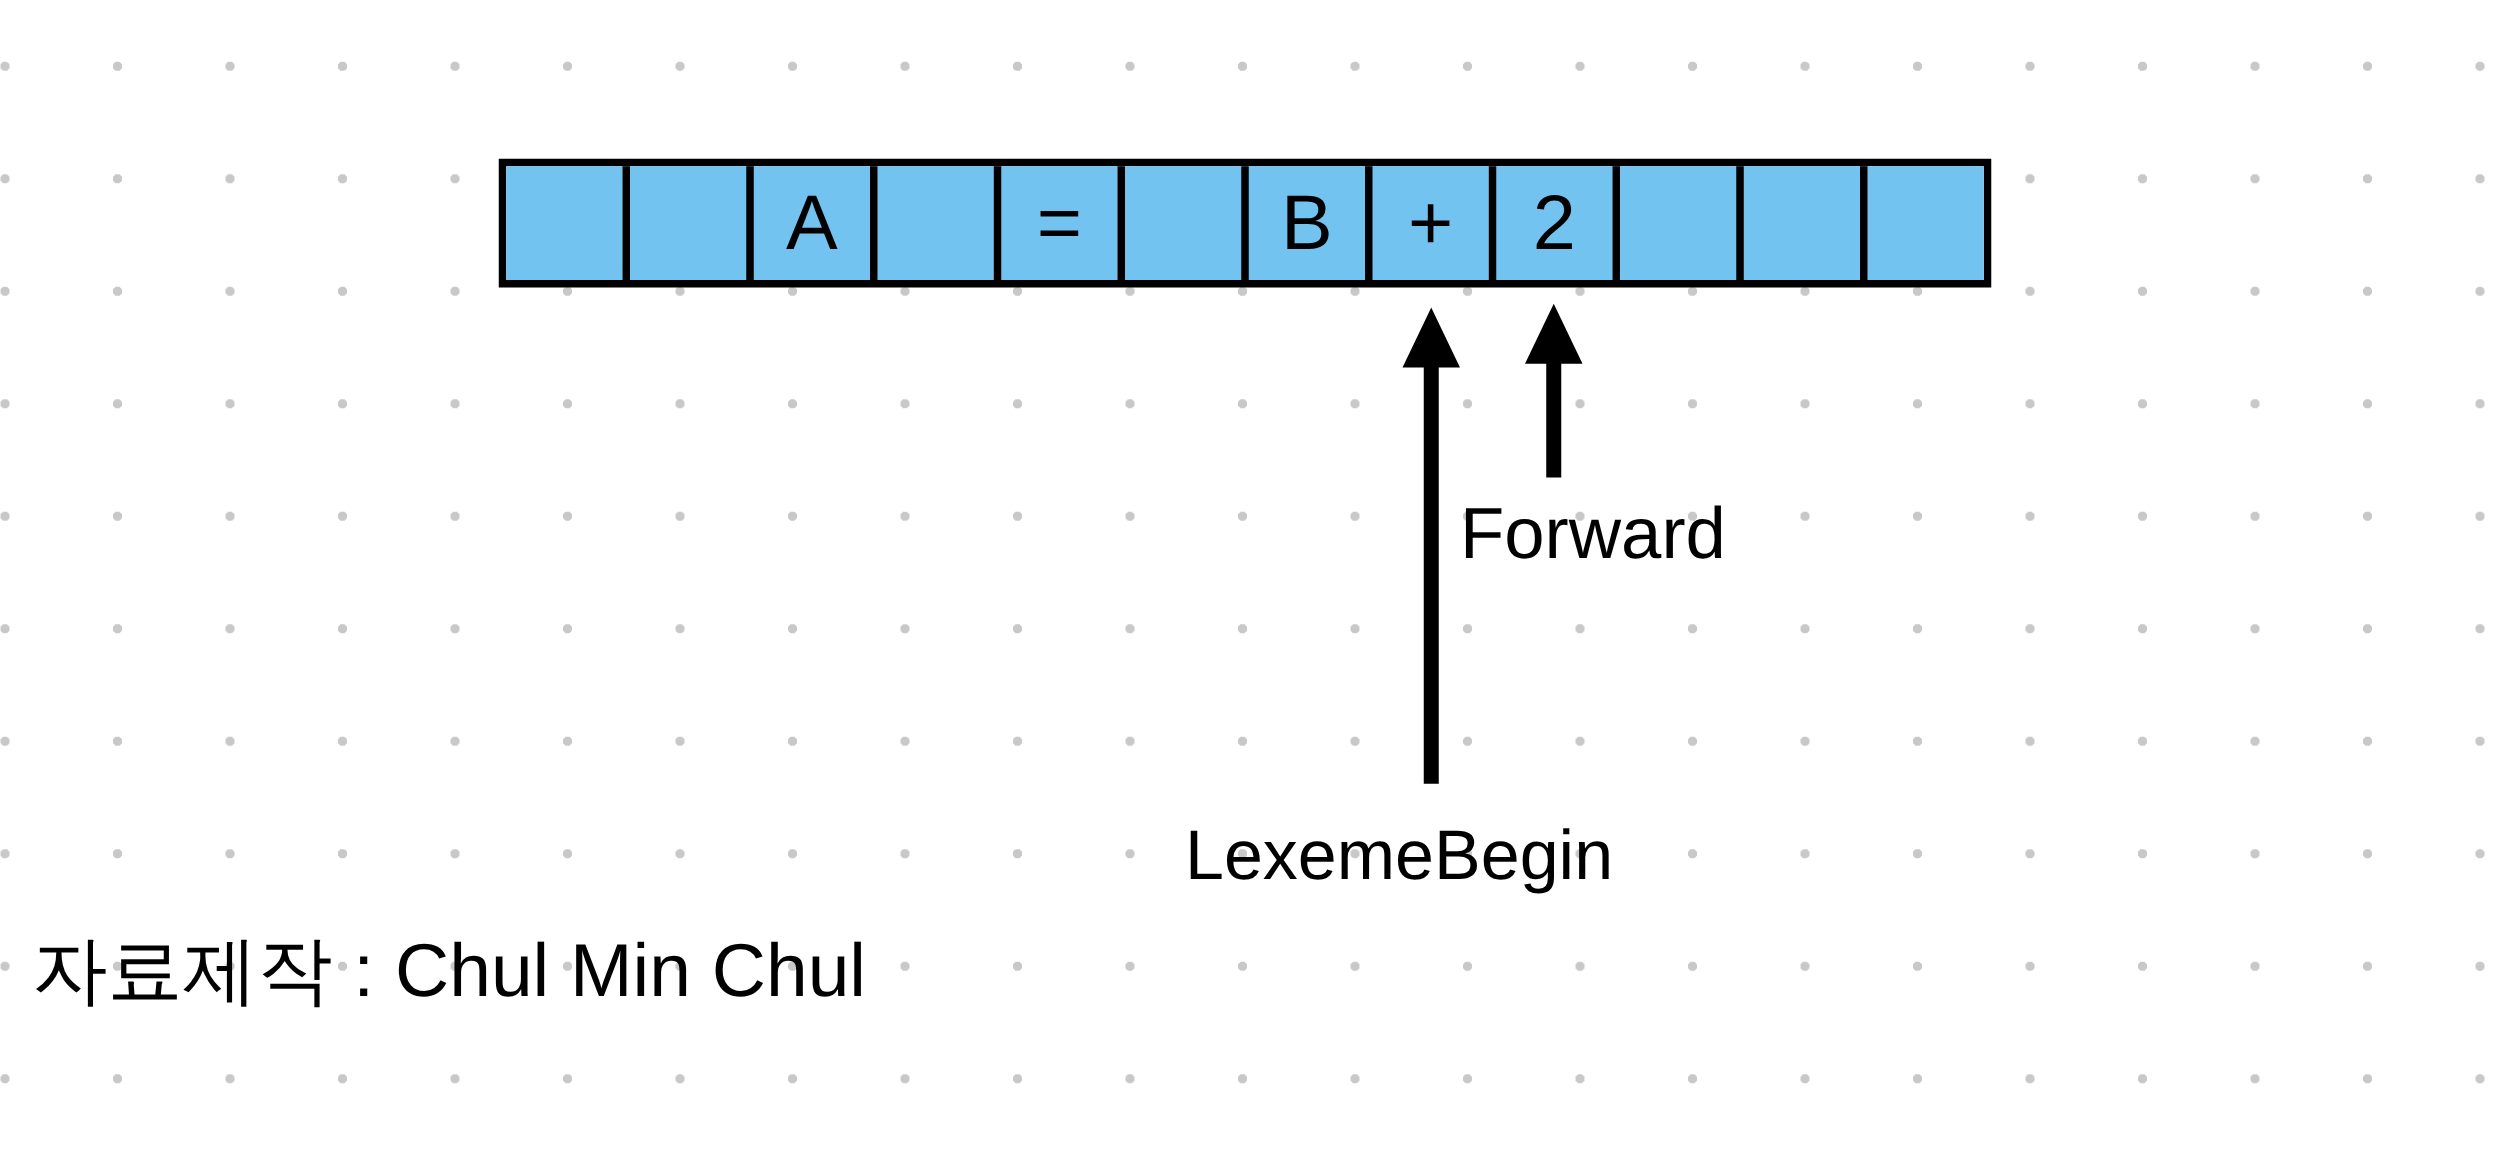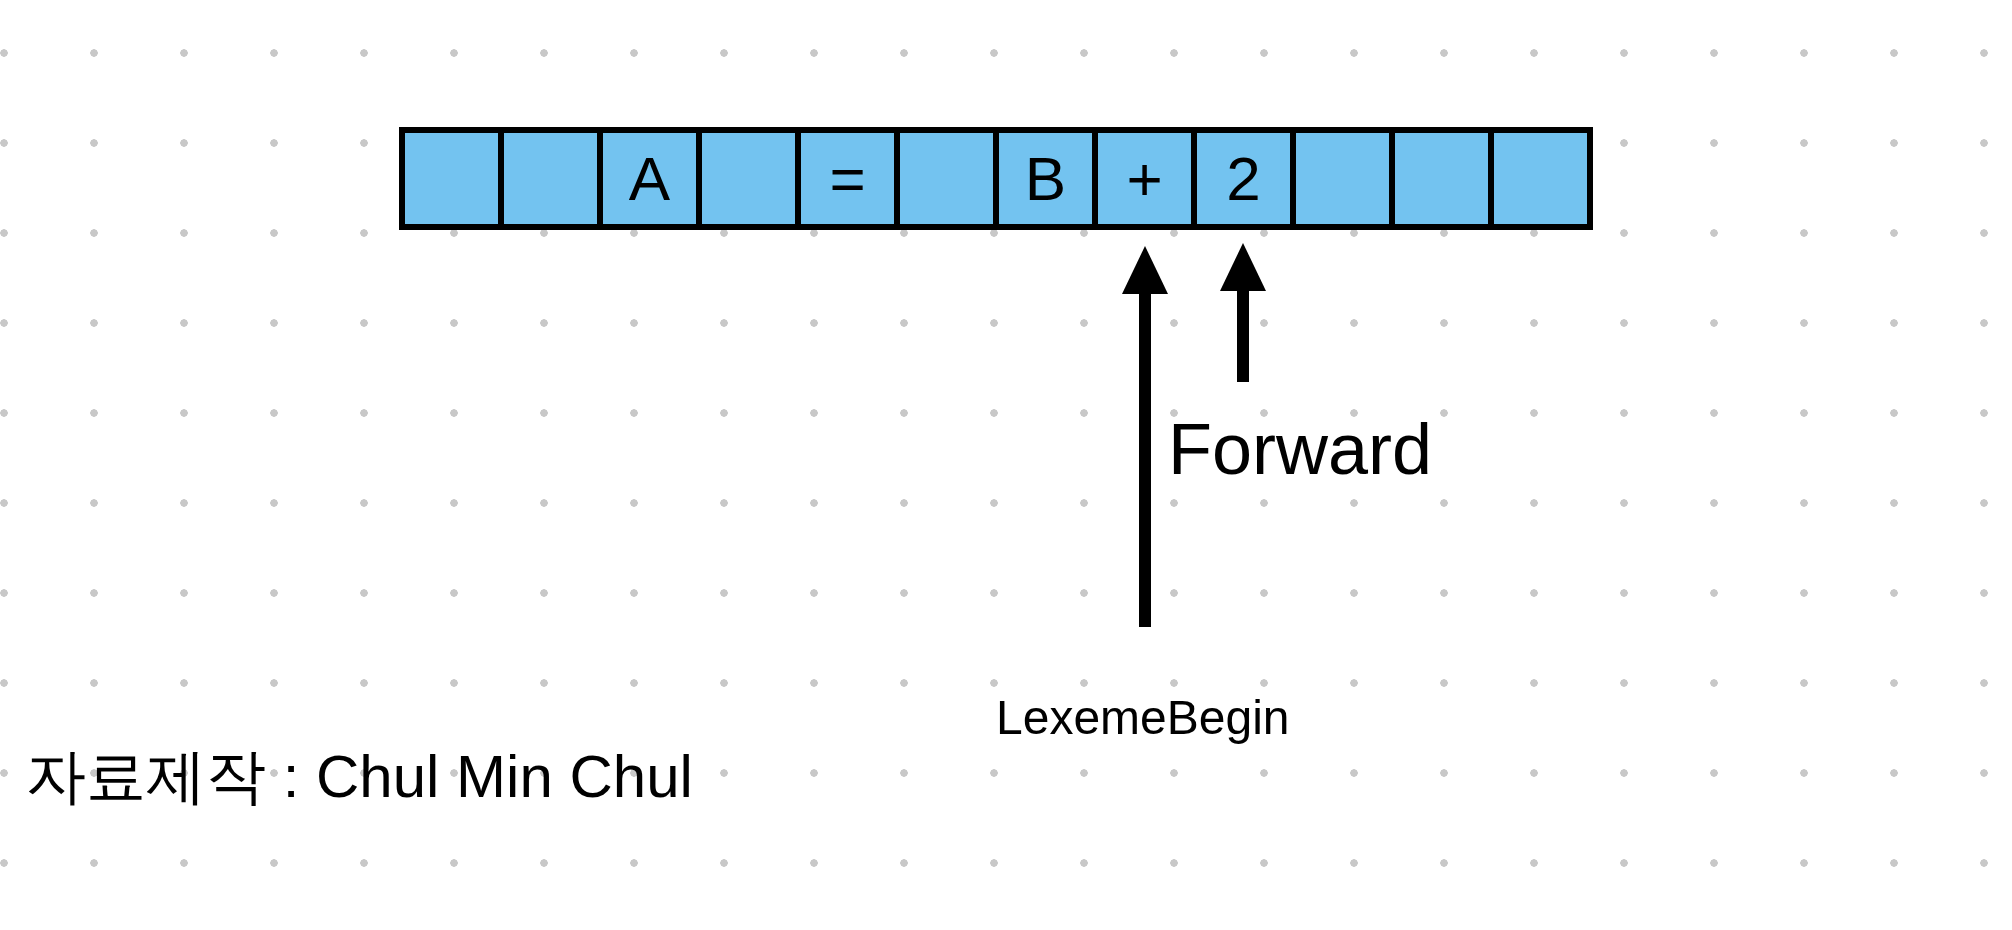--- a/index.html
+++ b/index.html
@@ -62,22 +62,22 @@
   #lexeme-head  { left: 1122px; top: 246px; }
   #forward-shaft { left: 1237px; top: 289px; height: 93px; }
   #forward-head  { left: 1220px; top: 243px; }
   
   .diagram-label {
     position: absolute;
     line-height: 1.15;
     white-space: nowrap;
     color: var(--text-color);
   }
-  #forward-label { left: 1168px; top: 408px; font-size: 72px; }
-  #lexeme-label  { left: 996px;  top: 652px; font-size: 48px; margin-top: 38px; }
+  #forward-label { left: 1168px; top: 394px; font-size: 58px; }
+  #lexeme-label  { left: 948px;  top: 652px; font-size: 56px; }
   #credit-label  { left: 26px;   top: 742px; font-size: 60px; }
 </style>
 </head>
 <body>
 
 <div id="screen">
 
   <div class="buffer">
     <div class="cell"></div>
     <div class="cell"></div>

